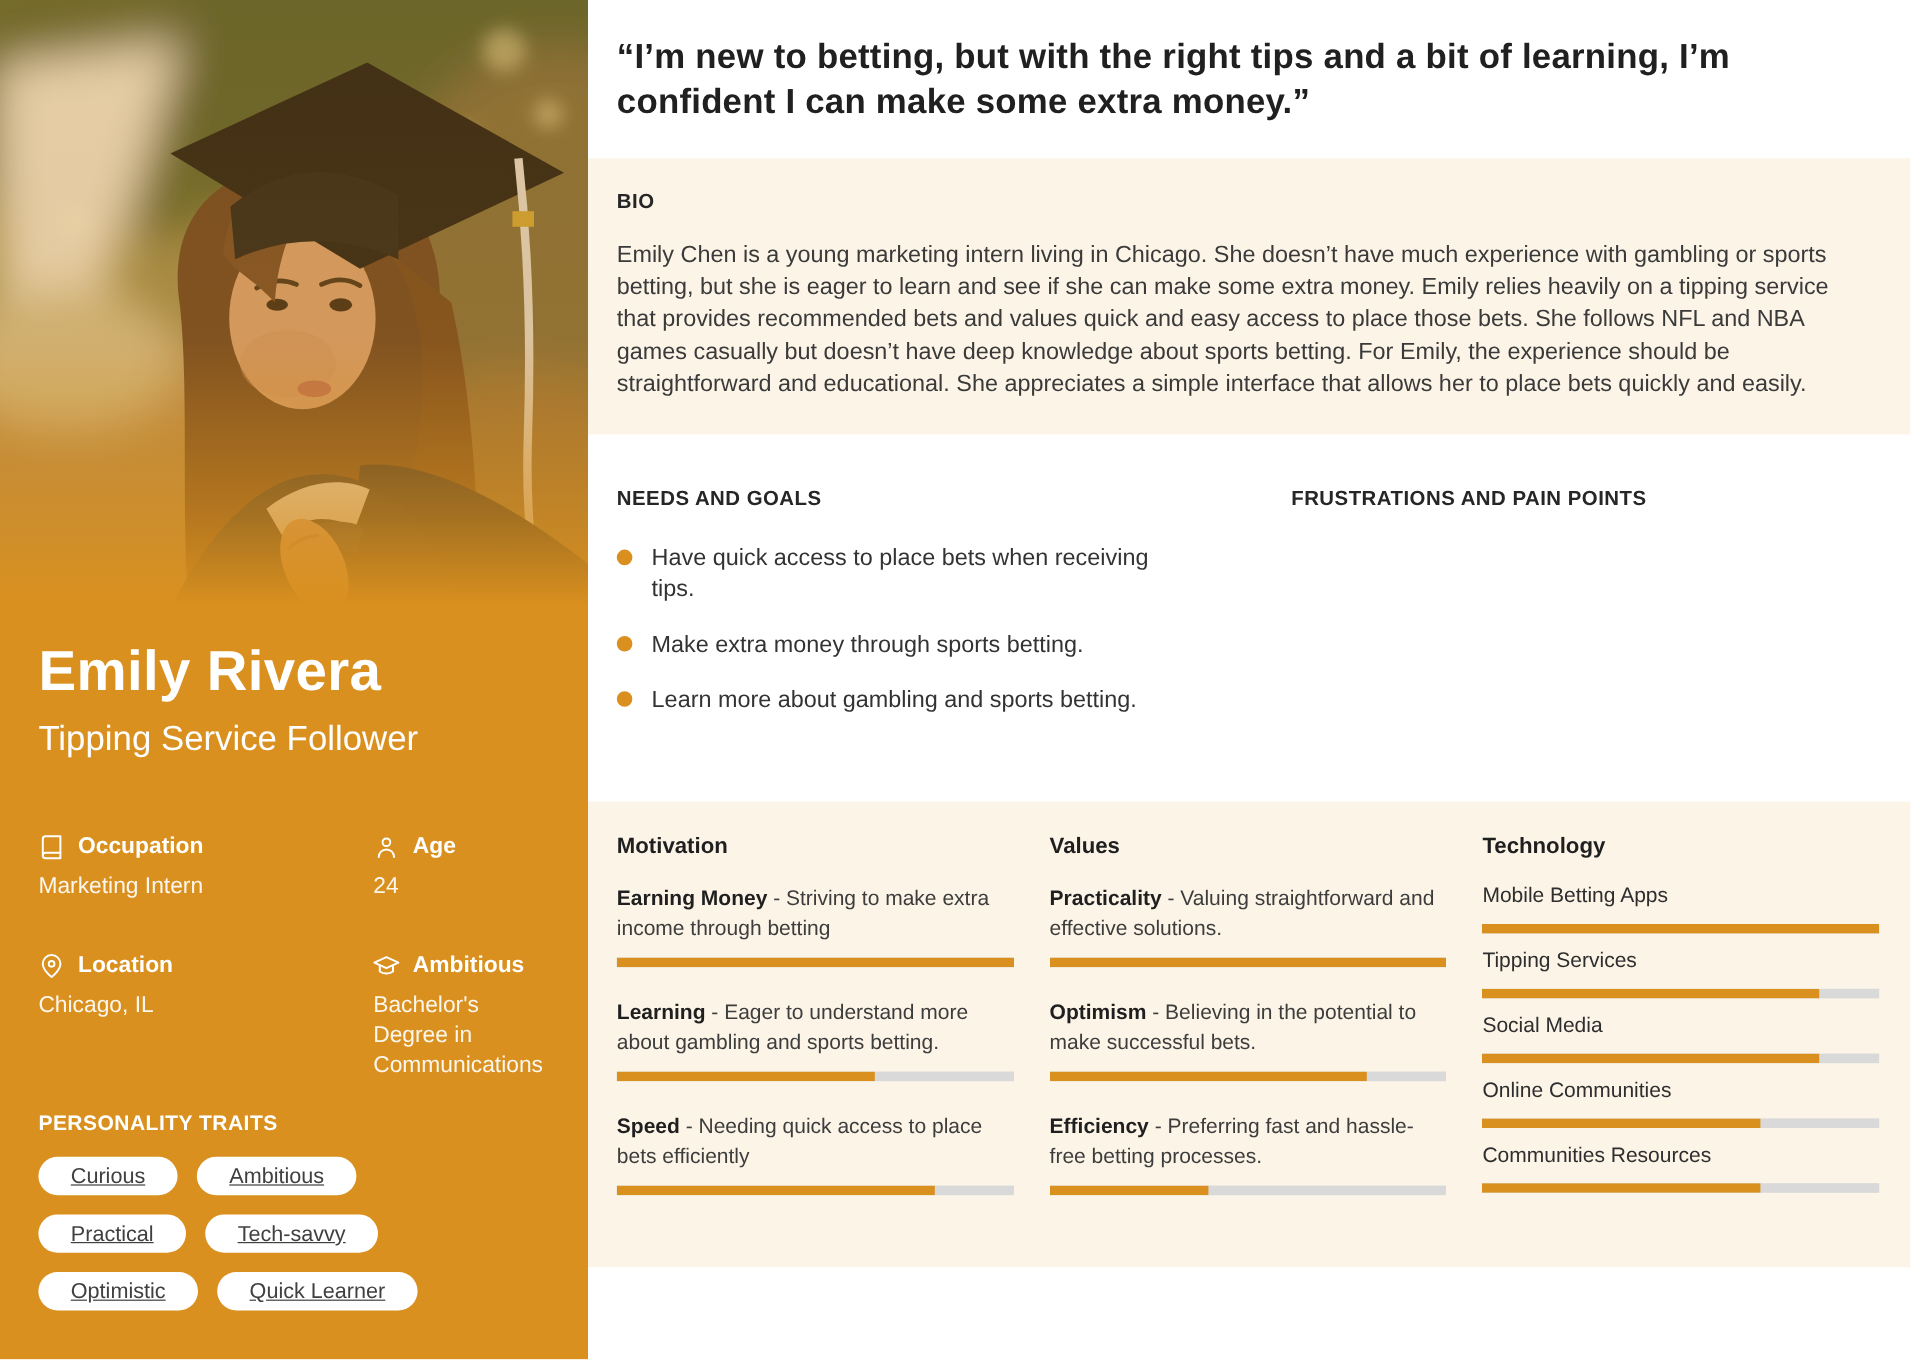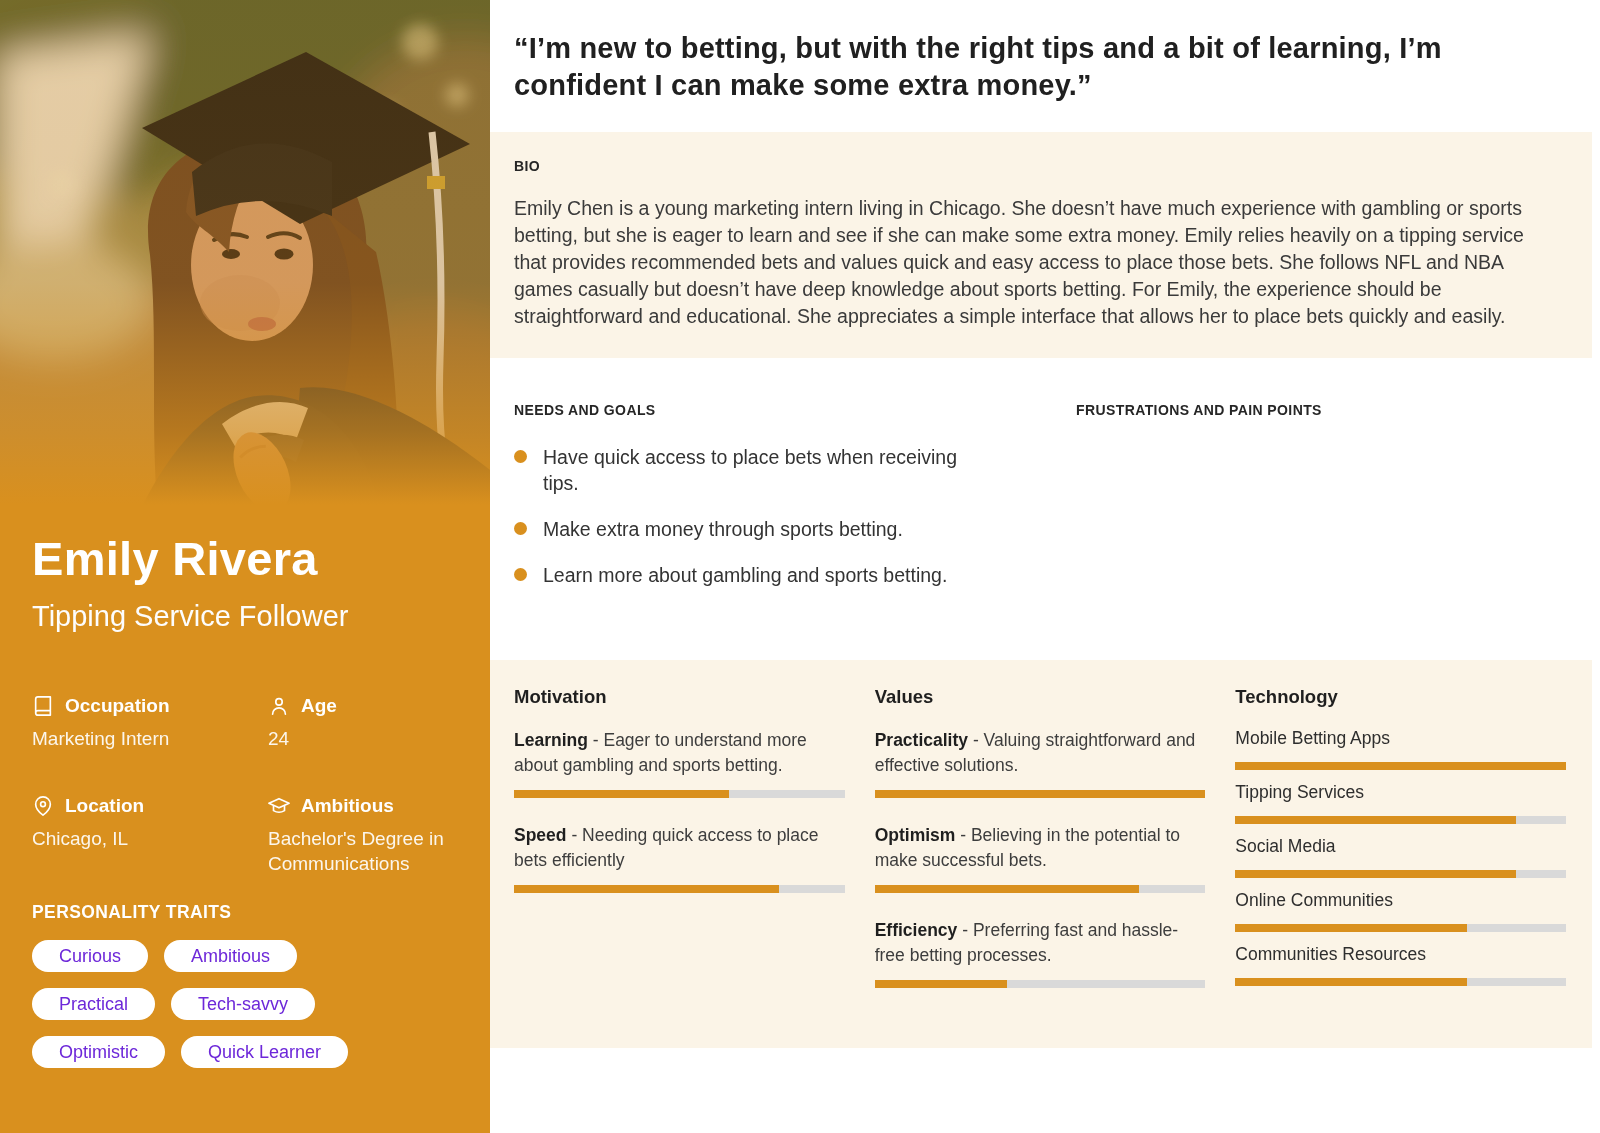--- a/index.html
+++ b/index.html
@@ -27,42 +27,42 @@
       rgba(217,144,30,0.65) 84%,
       rgba(217,144,30,1) 98%);
   }
   .sidebar-body{padding:16px 30px 0 32px;}
   .persona-name{
     margin:0;font-size:47px;line-height:56px;font-weight:bold;color:#fff;letter-spacing:0.3px;
   }
   .persona-role{margin-top:12px;font-size:29px;line-height:34px;font-weight:400;color:#fdfdfd;}
   .info-grid{
     display:grid;grid-template-columns:236px 1fr;
-    margin-top:62px;row-gap:44px;
+    margin-top:62px;row-gap:44px;gap:43px;
   }
   .info-label{display:flex;align-items:center;gap:11px;font-size:19px;font-weight:bold;}
   .info-label .icon{width:22px;height:22px;display:inline-block;flex:0 0 auto;}
   .info-label .icon svg{width:22px;height:22px;display:block;}
   .info-value{margin-top:9px;font-size:19px;line-height:25px;font-weight:400;color:#fcf6ec;}
   .traits-title{margin-top:26px;font-size:17.5px;font-weight:bold;letter-spacing:0.4px;}
   .traits{margin-top:17px;display:flex;flex-wrap:wrap;gap:16px;max-width:400px;}
   .trait-pill{
-    background:#fff;color:#6d28d9;border-radius:17px;
-    padding:5px 27px;font-size:18px;line-height:22px;font-weight:400;
+    background:#fff;color:#404040;border-radius:17px;
+    padding:5px 27px;font-size:18px;line-height:22px;font-weight:400;text-decoration:underline;
   }
 
   
   .main{position:absolute;left:490px;top:0;width:1110px;height:805px;background:#fff;}
   .quote{
     padding:30px 60px 0 24px;max-width:960px;
     font-size:29px;line-height:37px;font-weight:600;color:#202020;letter-spacing:0.2px;
   }
   .panel{background:#FBF4E7;}
   .bio-panel{margin:28px 8px 0 0;padding:26px 30px 28px 24px;}
-  .section-title{margin:0;font-size:14px;font-weight:bold;color:#262626;letter-spacing:0.4px;}
+  .section-title{margin:0;font-size:17px;font-weight:bold;color:#262626;letter-spacing:0.4px;}
   .bio-text{margin:21px 0 0;max-width:1020px;font-size:19.5px;line-height:27px;color:#3a3a3a;}
 
   .lists-row{display:grid;grid-template-columns:562px 1fr;padding:44px 20px 0 24px;}
   .bullet-list{list-style:none;margin:26px 0 0;padding:0;}
   .bullet-item{
     position:relative;padding-left:29px;margin-bottom:20px;
     font-size:19.5px;line-height:26px;color:#333;max-width:450px;
   }
   .bullet-dot{
     position:absolute;left:0;top:6px;width:13px;height:13px;border-radius:50%;
@@ -239,20 +239,26 @@
       <div>
         <h2 class="section-title">FRUSTRATIONS AND PAIN POINTS</h2>
       </div>
     </section>
 
     <section class="panel stats-panel">
       <div>
         <h3 class="stat-title">Motivation</h3>
         <div id="motivation-items">
             <div class="stat-item">
+              <div class="stat-text"><span class="stat-term">Earning Money</span> - Striving to make extra income through betting</div>
+              <div class="bar">
+                <div class="bar-fill" style="width: 100%;"></div>
+              </div>
+            </div>
+            <div class="stat-item">
               <div class="stat-text"><span class="stat-term">Learning</span> - Eager to understand more about gambling and sports betting.</div>
               <div class="bar">
                 <div class="bar-fill" style="width: 65%;"></div>
               </div>
             </div>
             <div class="stat-item">
               <div class="stat-text"><span class="stat-term">Speed</span> - Needing quick access to place bets efficiently</div>
               <div class="bar">
                 <div class="bar-fill" style="width: 80%;"></div>
               </div>

